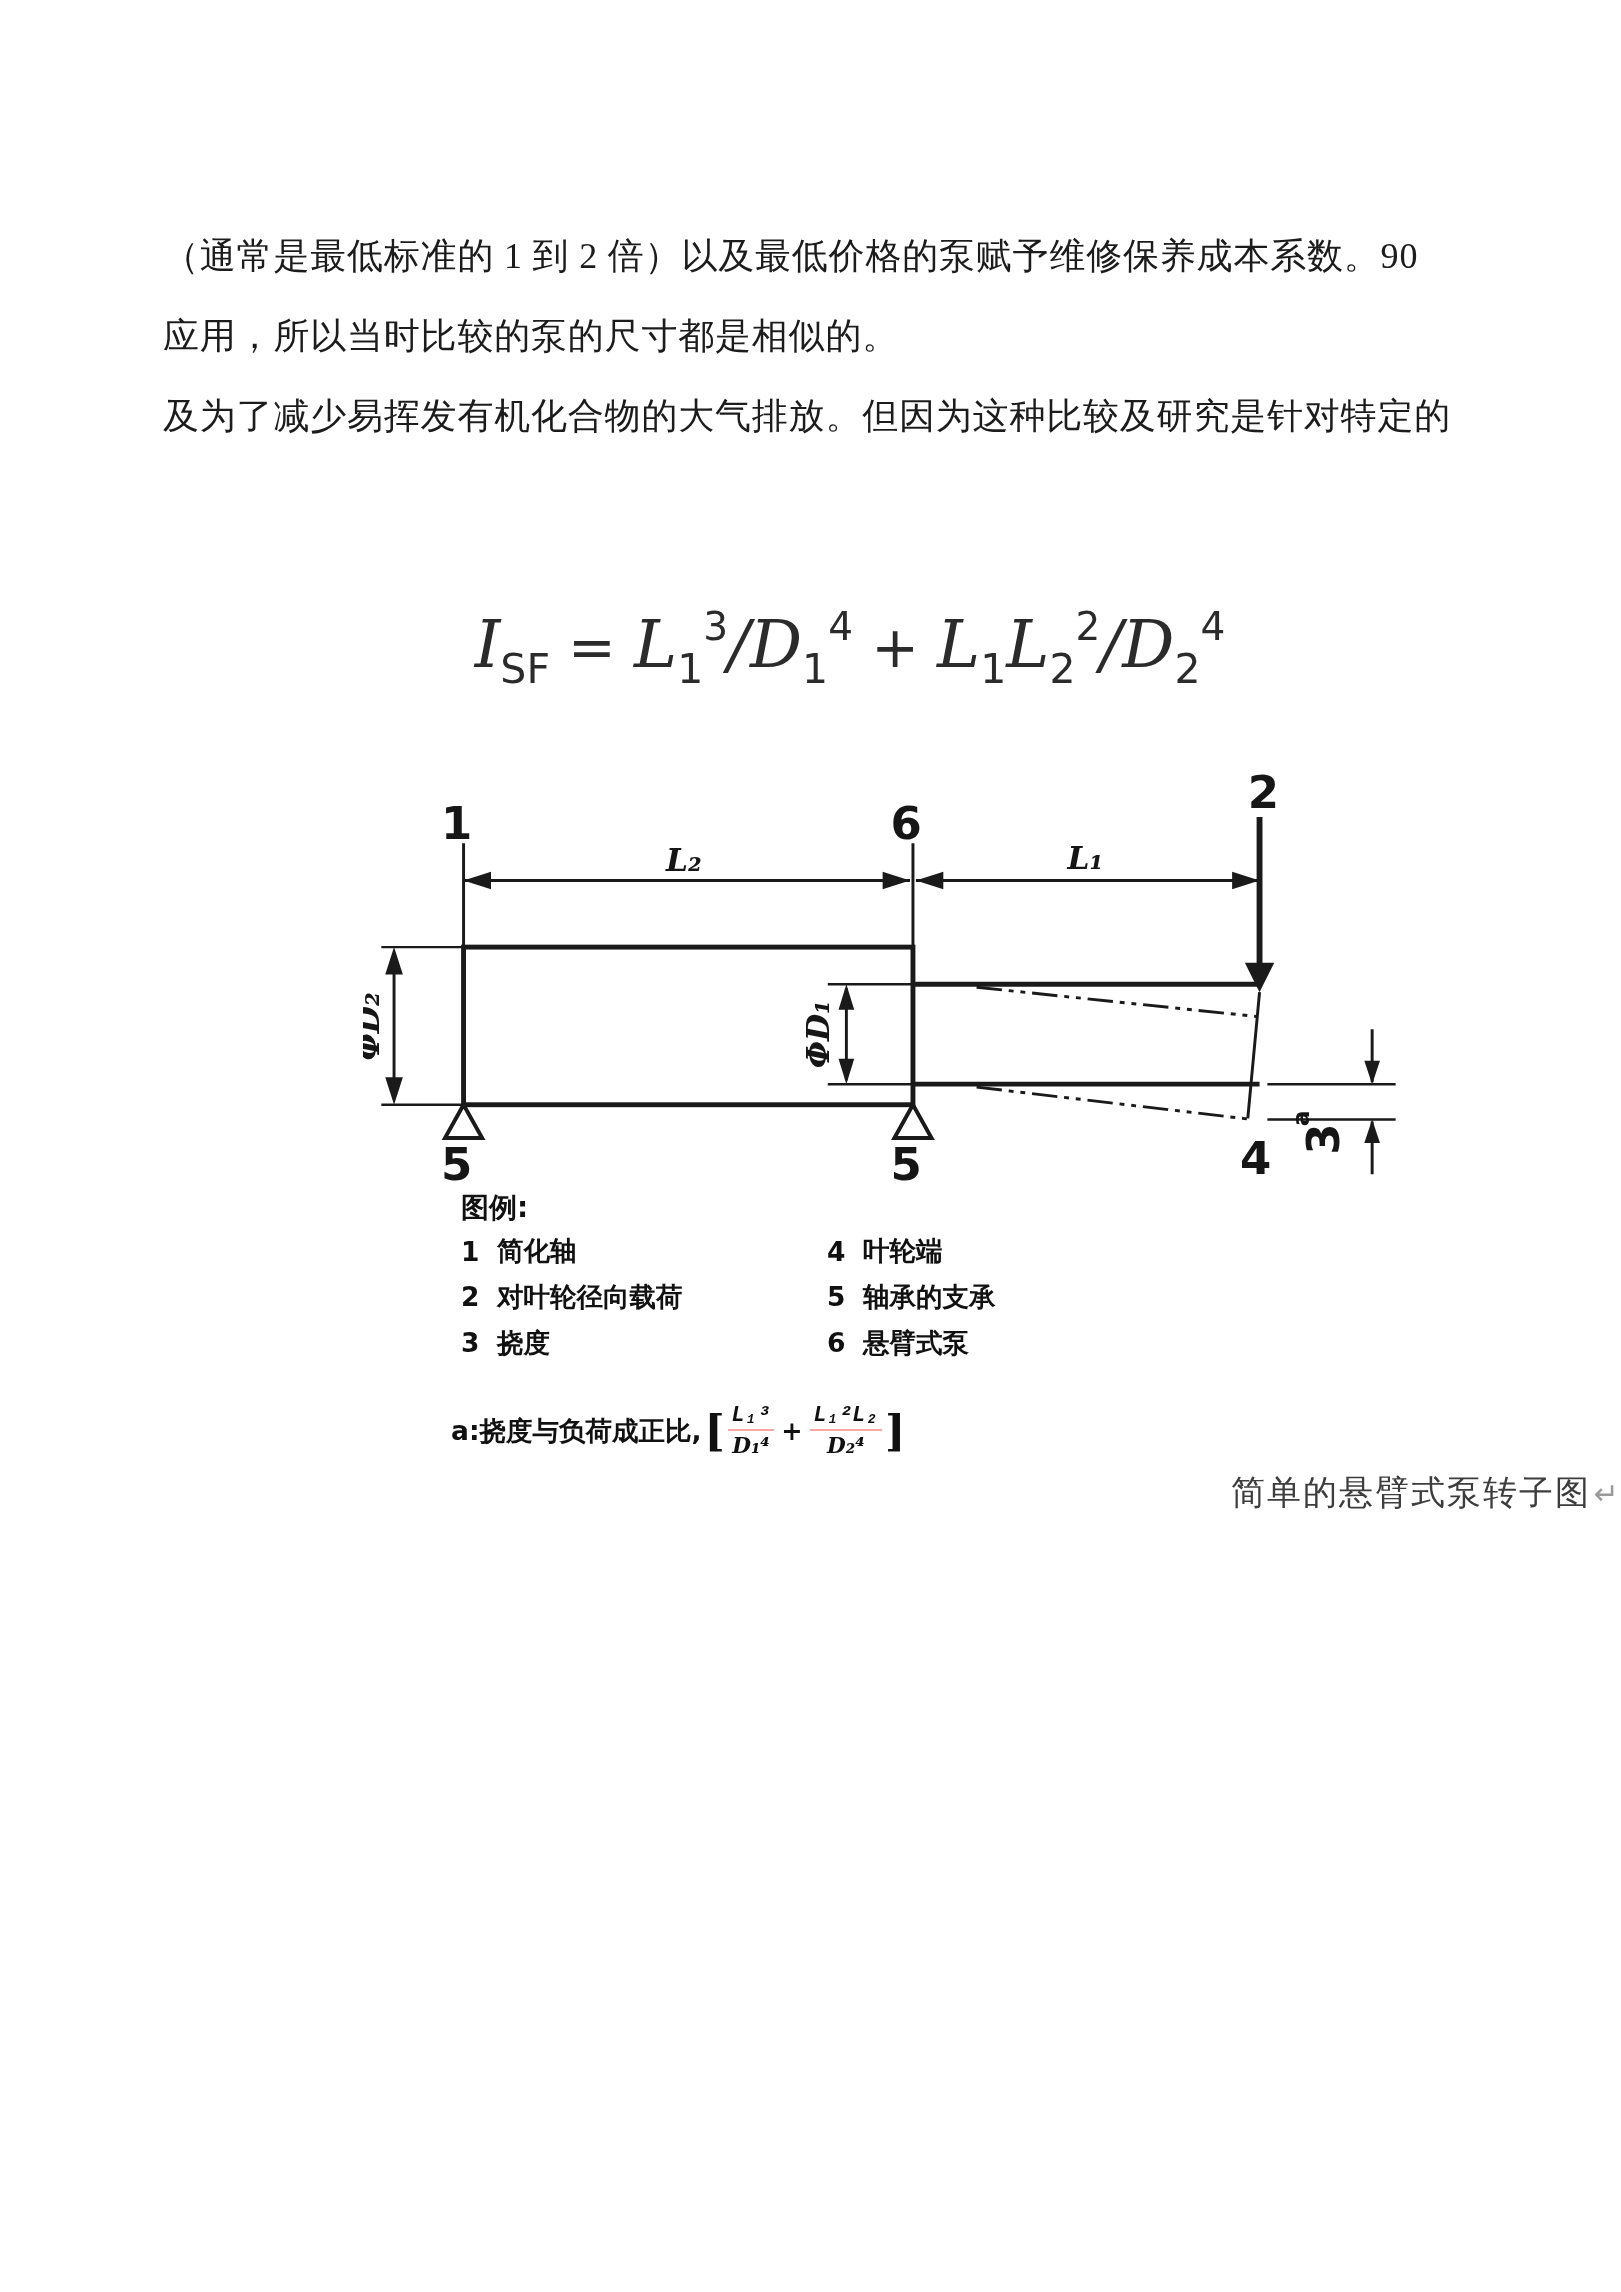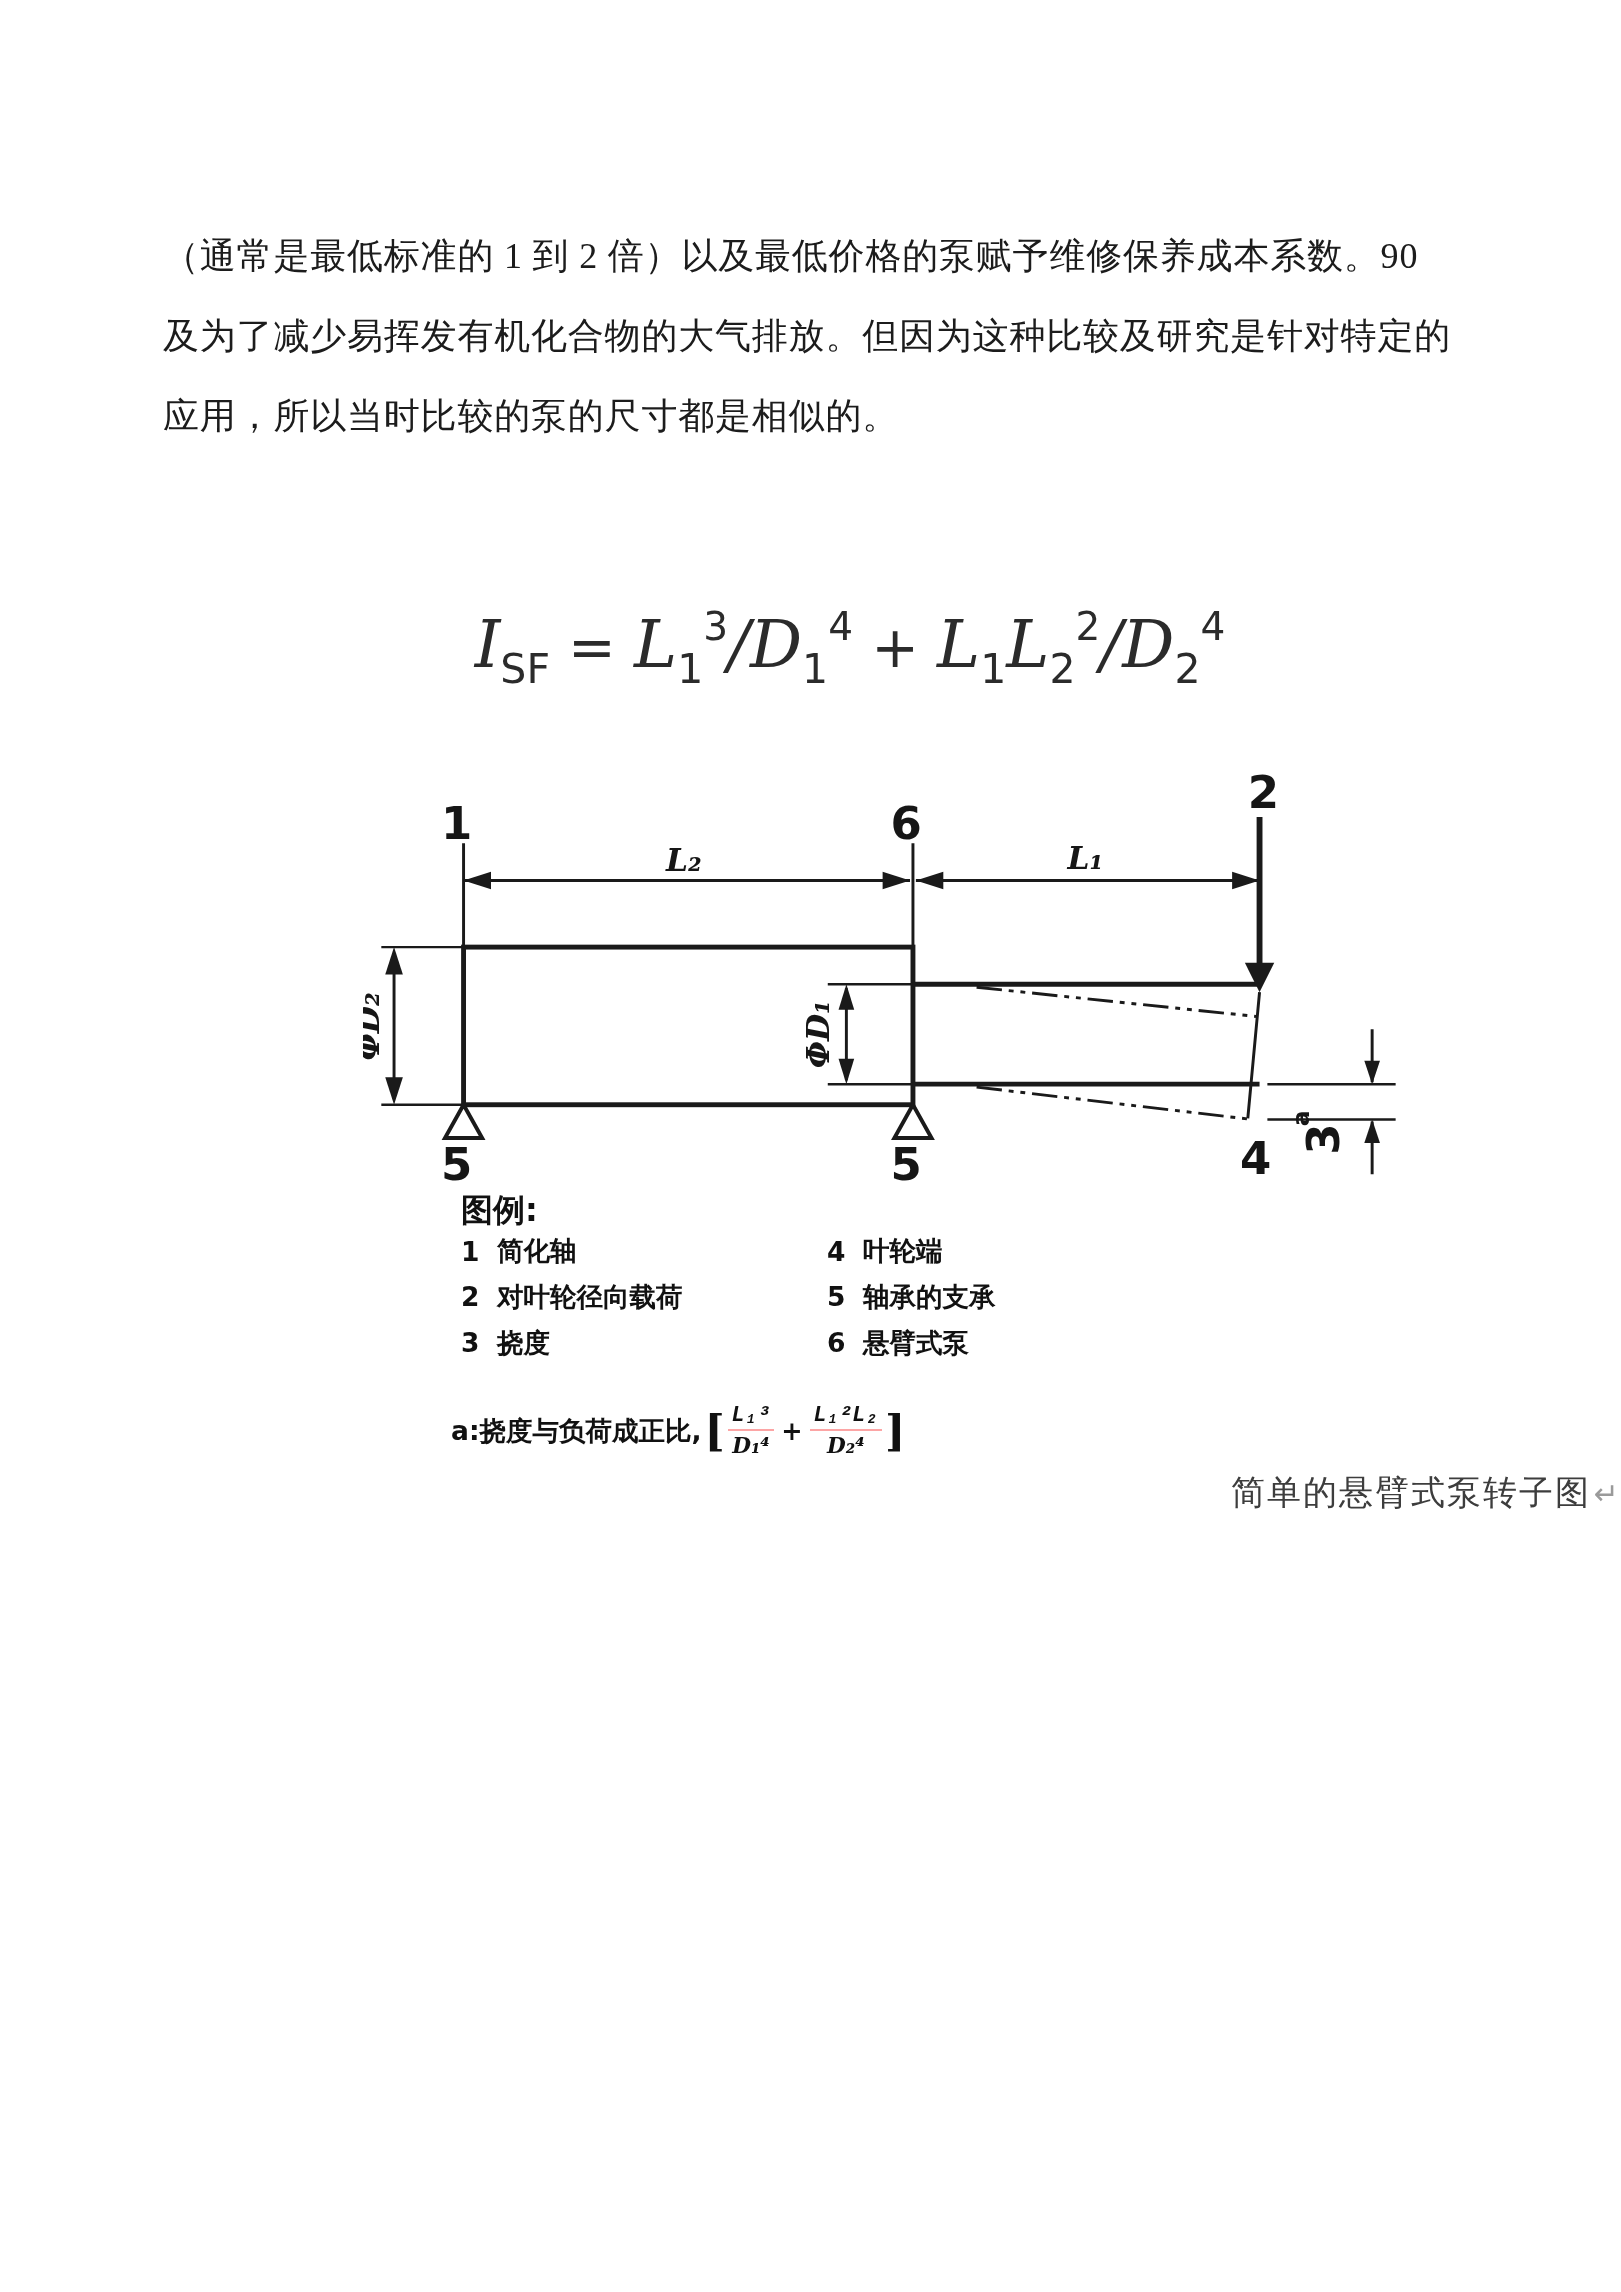--- a/index.html
+++ b/index.html
@@ -54,21 +54,21 @@
   .dsym{font:bold italic 32px "DejaVu Serif","Liberation Serif",serif;fill:#161616;}
   
   .legend{
     position:absolute;
     left:461px; top:1189px;
     width:735px;
     font-family:"DejaVu Sans","Liberation Sans",sans-serif;
     color:#111111;
   }
   .legend-title{
-    font-size:32px;
+    font-size:28px;
     font-weight:bold;
     margin-bottom:12.7px;
     height:33px;
   }
   .legend-cols{display:flex;}
   .legend-col{width:366px;}
   .legend-col.right{width:auto;}
   .legend-row{
     display:flex;
     height:33px;
@@ -127,22 +127,22 @@
     font-family:"DejaVu Sans",sans-serif;
   }
 </style>
 </head>
 <body>
 
 <div class="page">
 
   <div class="paragraph" id="paragraph">
       <div class="para-line">（通常是最低标准的 1 到 2 倍）以及最低价格的泵赋予维修保养成本系数。90</div>
+      <div class="para-line">应用，所以当时比较的泵的尺寸都是相似的。</div>
       <div class="para-line">及为了减少易挥发有机化合物的大气排放。但因为这种比较及研究是针对特定的</div>
-      <div class="para-line">应用，所以当时比较的泵的尺寸都是相似的。</div>
     </div>
 
   <div class="formula" id="formula"><span class="fseg it">I</span><span class="fseg sub">SF</span><span class="fseg op"> = </span><span class="fseg it">L</span><span class="fseg sub">1</span><span class="fseg sup">3</span><span class="fseg it">/</span><span class="fseg it">D</span><span class="fseg sub">1</span><span class="fseg sup">4</span><span class="fseg op"> + </span><span class="fseg it">L</span><span class="fseg sub">1</span><span class="fseg it">L</span><span class="fseg sub">2</span><span class="fseg sup">2</span><span class="fseg it">/</span><span class="fseg it">D</span><span class="fseg sub">2</span><span class="fseg sup">4</span></div>
 
   <svg class="diagram" viewBox="370 780 1070 430">
     <g stroke="#1a1a1a" fill="none">
 
       <path d="M388,966 H472 M388,1127 H472" stroke-width="2.5"></path>
       <path d="M844,1004 H931 M844,1106 H931" stroke-width="2.5"></path>
       <path d="M1293,1106 H1424 M1293,1142 H1424" stroke-width="2.5"></path>

